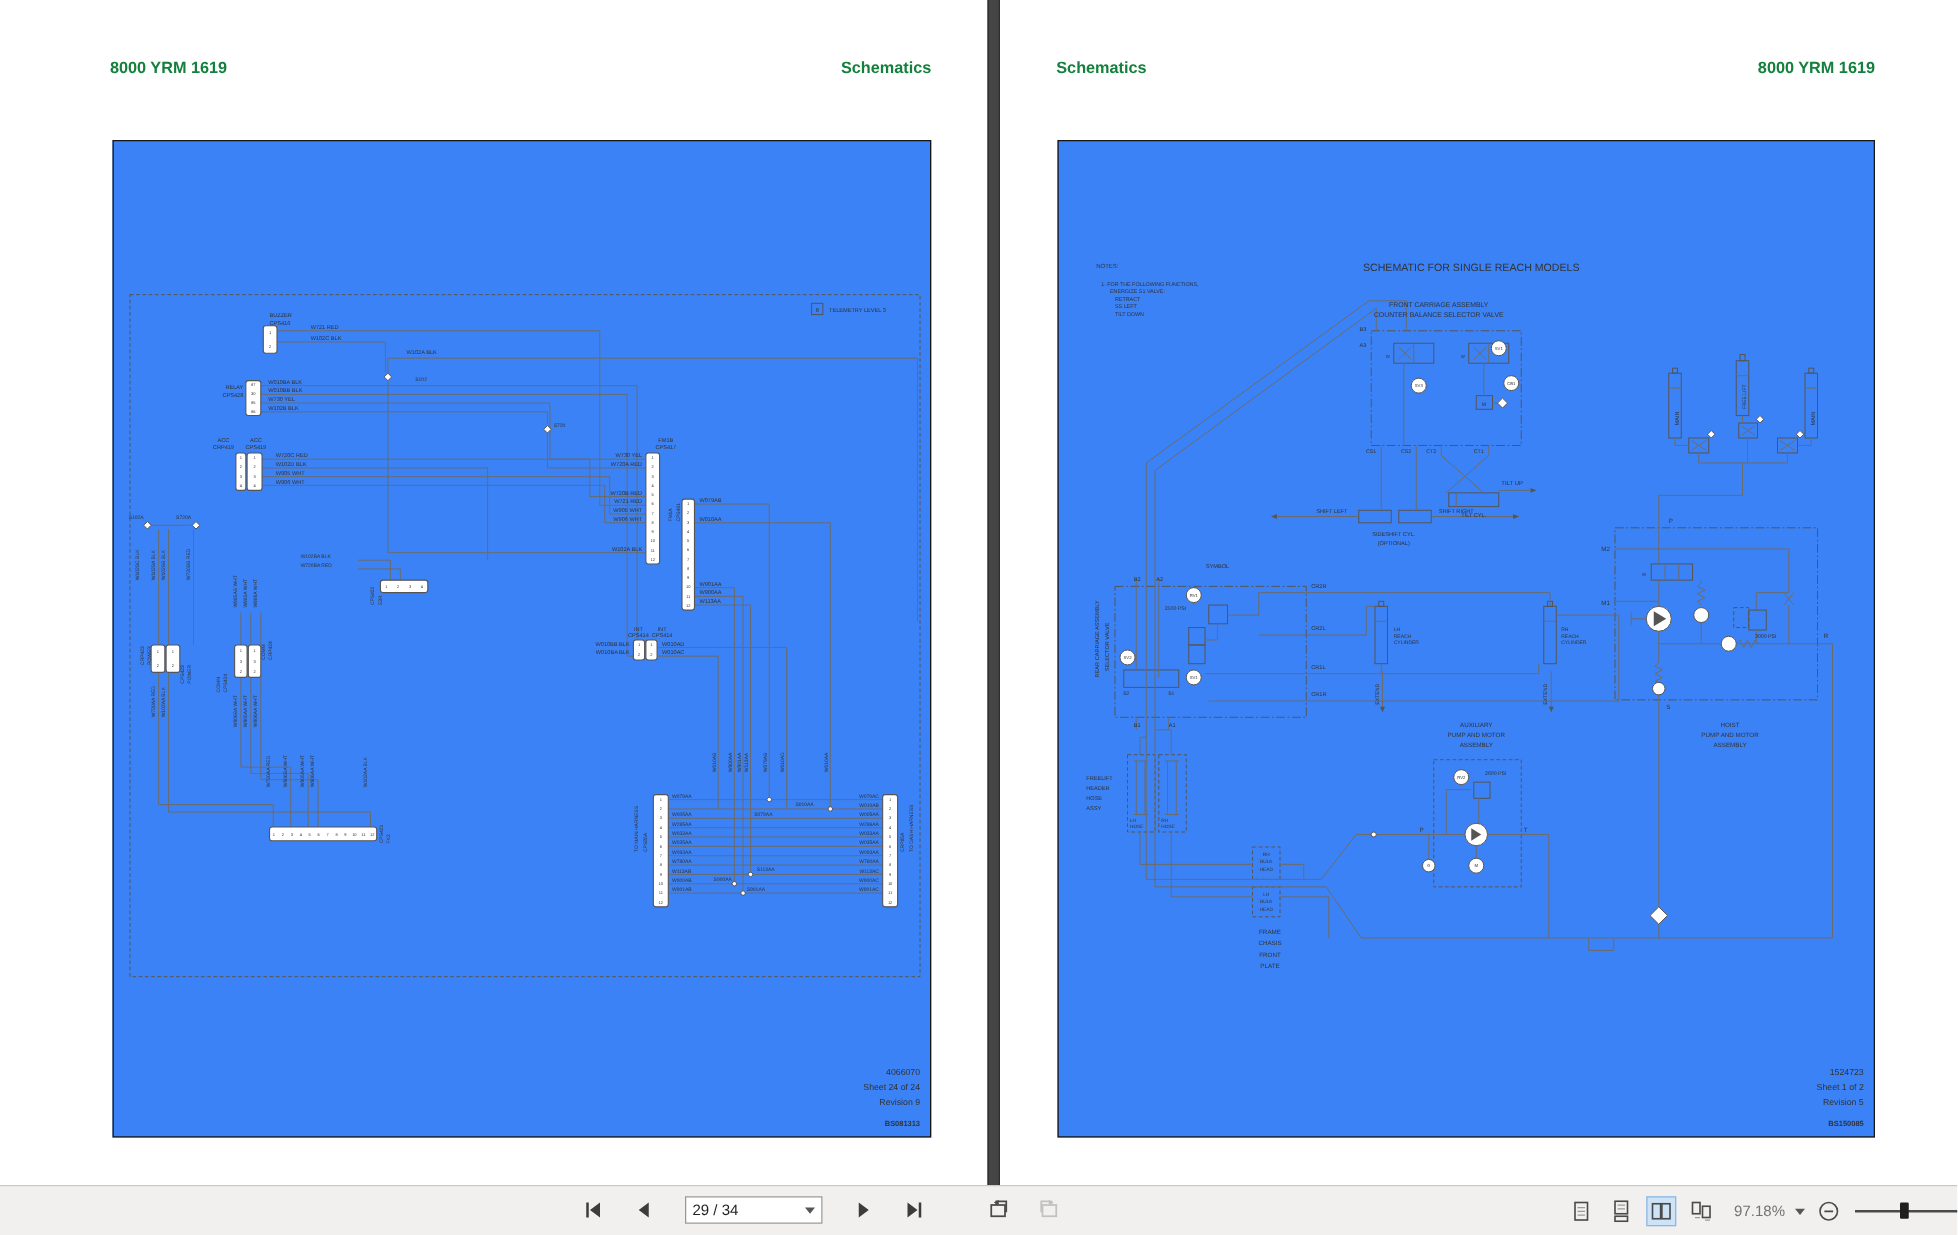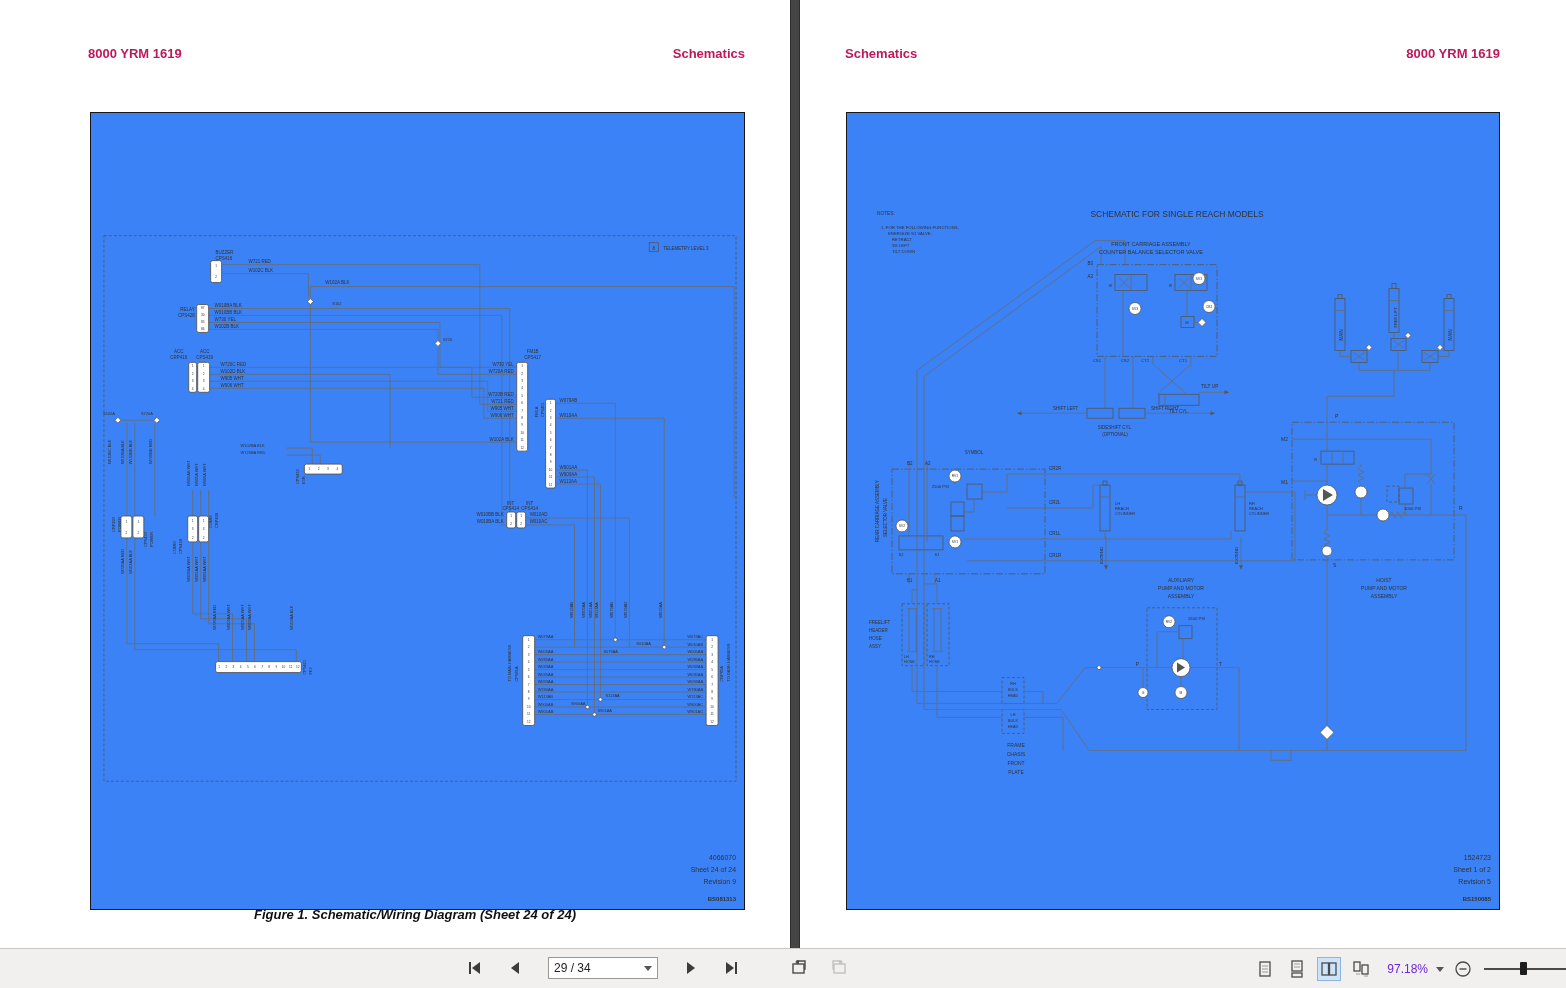--- a/index.html
+++ b/index.html
@@ -2,42 +2,42 @@
 <html><head>
 <meta charset="utf-8">
 <style>
   html,body{margin:0;padding:0;background:#fff;}
   .viewer{position:relative;width:1566px;height:988px;overflow:hidden;font-family:"Liberation Sans",sans-serif;background:#fff;}
   .pages{position:absolute;left:0;top:0;width:1566px;height:948px;background:#fff;}
   .page{position:absolute;top:0;height:948px;background:#fff;}
   .page-left{left:0;width:790px;}
   .page-right{left:800px;width:766px;}
   .page-divider{position:absolute;left:790px;top:0;width:10px;height:948px;background:#454545;border-left:1px solid #2e2e2e;border-right:1px solid #2e2e2e;box-sizing:border-box;}
-  .page-head{position:absolute;top:46px;display:flex;justify-content:space-between;font-size:13px;font-weight:bold;color:#be185d;}
+  .page-head{position:absolute;top:46px;display:flex;justify-content:space-between;font-size:13px;font-weight:bold;color:#15803d;}
   .page-left .page-head{left:88px;right:45px;}
   .page-right .page-head{left:45px;right:66px;}
   .fig-box{position:absolute;top:112px;border:1.5px solid #161616;background:#3b82f6;}
   .page-left .fig-box{left:90px;width:653px;height:796px;}
   .page-right .fig-box{left:46px;width:652px;height:796px;}
   .fig-box svg{display:block;width:100%;height:100%;}
   svg text{font-family:"Liberation Sans",sans-serif;}
   .caption{position:absolute;top:906px;text-align:center;font-size:13px;font-weight:bold;font-style:italic;color:#111;line-height:17px;}
   .page-left .caption{left:60px;width:710px;}
   .page-right .caption{left:20px;width:710px;}
   .toolbar{position:absolute;left:0;top:948px;width:1566px;height:40px;background:#f2f0ee;border-top:1px solid #ccc9c5;box-sizing:border-box;}
   .nav-group{position:absolute;left:464px;top:8px;display:flex;align-items:center;gap:18px;}
   .tbtn{width:22px;height:22px;display:flex;align-items:center;justify-content:center;background:transparent;border:none;padding:0;cursor:pointer;}
   .page-box{width:110px;height:22px;border:1px solid #9b9894;background:#fff;display:flex;align-items:center;padding:0 5px;box-sizing:border-box;margin:0 4px;}
   .page-box .pagetext{flex:1;font-size:12px;color:#222;}
   .caret{width:0;height:0;border-left:4px solid transparent;border-right:4px solid transparent;border-top:5px solid #555;}
   .hist-gap{width:10px;}
   .right-group{position:absolute;right:0px;top:8px;display:flex;align-items:center;gap:8px;padding-right:0;}
   .layout-btn{width:24px;height:24px;display:flex;align-items:center;justify-content:center;border:1px solid transparent;background:transparent;padding:0;cursor:pointer;}
   .layout-btn.selected{background:#cde3f7;border:1px solid #8cb6dd;}
-  .zoom-label{font-size:12px;color:#6d28d9;margin-left:6px;}
+  .zoom-label{font-size:12px;color:#737373;margin-left:6px;}
   .slider{position:relative;width:82px;height:16px;margin-left:2px;}
   .slider .track{position:absolute;left:0;right:-2px;top:7px;height:2px;background:#4a4a4a;}
   .slider .handle{position:absolute;left:36px;top:1px;width:7px;height:13px;background:#1e1e1e;border-radius:1px;}
 </style>
 </head>
 <body>
 
 <div class="viewer">
   <div class="pages">
 
@@ -328,21 +328,20 @@
             <text x="538" y="506" font-size="4" fill="#333" text-anchor="start" transform="rotate(-90 538 506)">W010AD</text>
             <text x="573" y="506" font-size="4" fill="#333" text-anchor="start" transform="rotate(-90 573 506)">W010AA</text>
             <text x="564.5" y="137" font-size="4.5" fill="#333" text-anchor="middle">8</text>
             <text x="574" y="137" font-size="4.5" fill="#333" text-anchor="start">TELEMETRY LEVEL 3</text>
             <text x="647" y="749" font-size="7" fill="#333" text-anchor="end">4066070</text>
             <text x="647" y="761" font-size="7" fill="#333" text-anchor="end">Sheet 24 of 24</text>
             <text x="647" y="773" font-size="7" fill="#333" text-anchor="end">Revision 9</text>
             <text x="647" y="790" font-size="6" fill="#333" text-anchor="end" font-weight="bold">BS081313</text>
           </svg>
       </div>
-      <div class="caption">Figure 1. Schematic/Wiring Diagram (Sheet 24 of 24)</div>
     </div>
 
     <div class="page-divider"></div>
 
     <div class="page page-right">
       <div class="page-head">
         <span>Schematics</span>
         <span>8000 YRM 1619</span>
       </div>
       <div class="fig-box">

